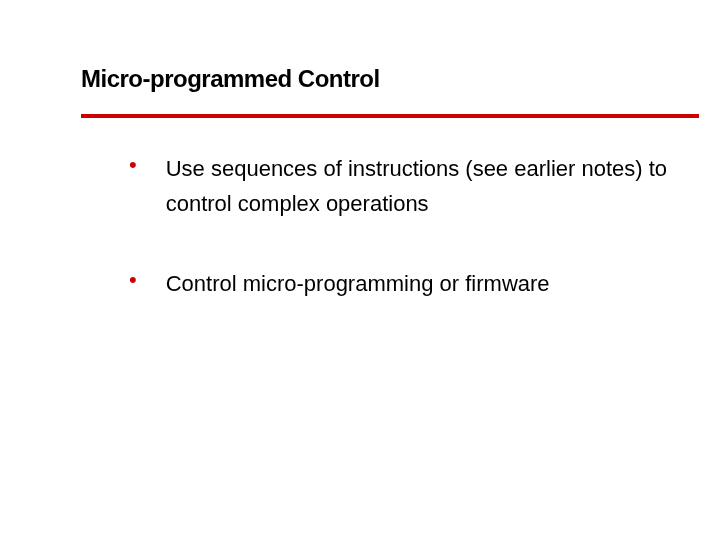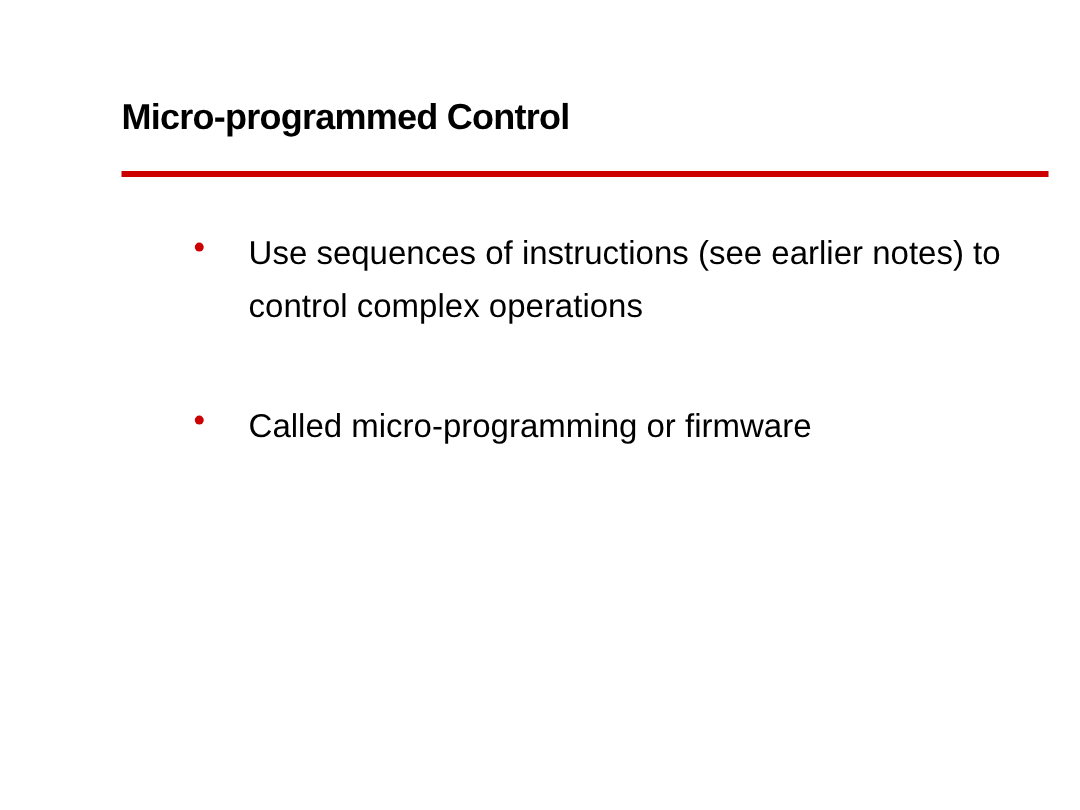--- a/index.html
+++ b/index.html
@@ -55,15 +55,15 @@
 <div class="title">Micro-programmed Control</div>
 <div class="underline"></div>
 
 <ul class="bullets">
   <li class="bullet-item">
     <span class="bullet-dot">•</span>
     <span class="bullet-text">Use sequences of instructions (see earlier notes) to control complex operations</span>
   </li>
   <li class="bullet-item">
     <span class="bullet-dot">•</span>
-    <span class="bullet-text">Called micro-programming or firmware</span>
+    <span class="bullet-text">Control micro-programming or firmware</span>
   </li>
 </ul>
 
 </body></html>

